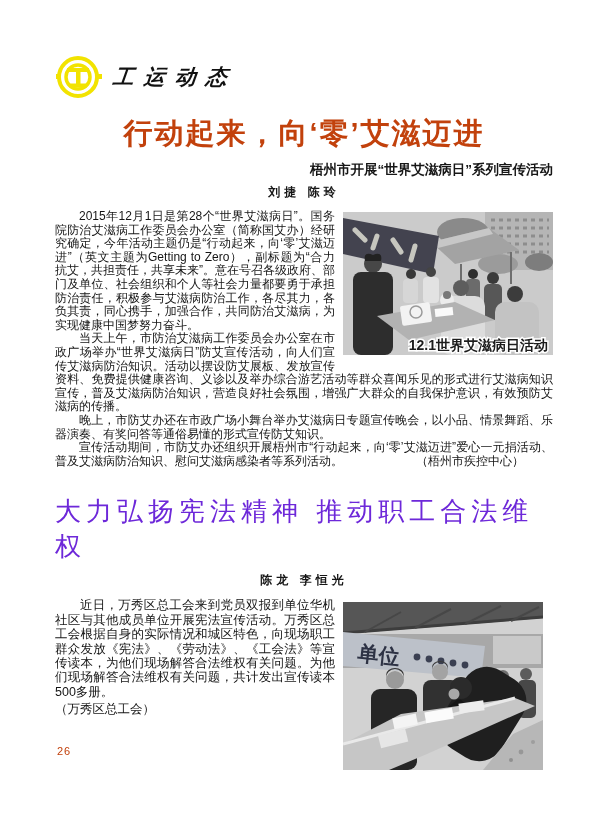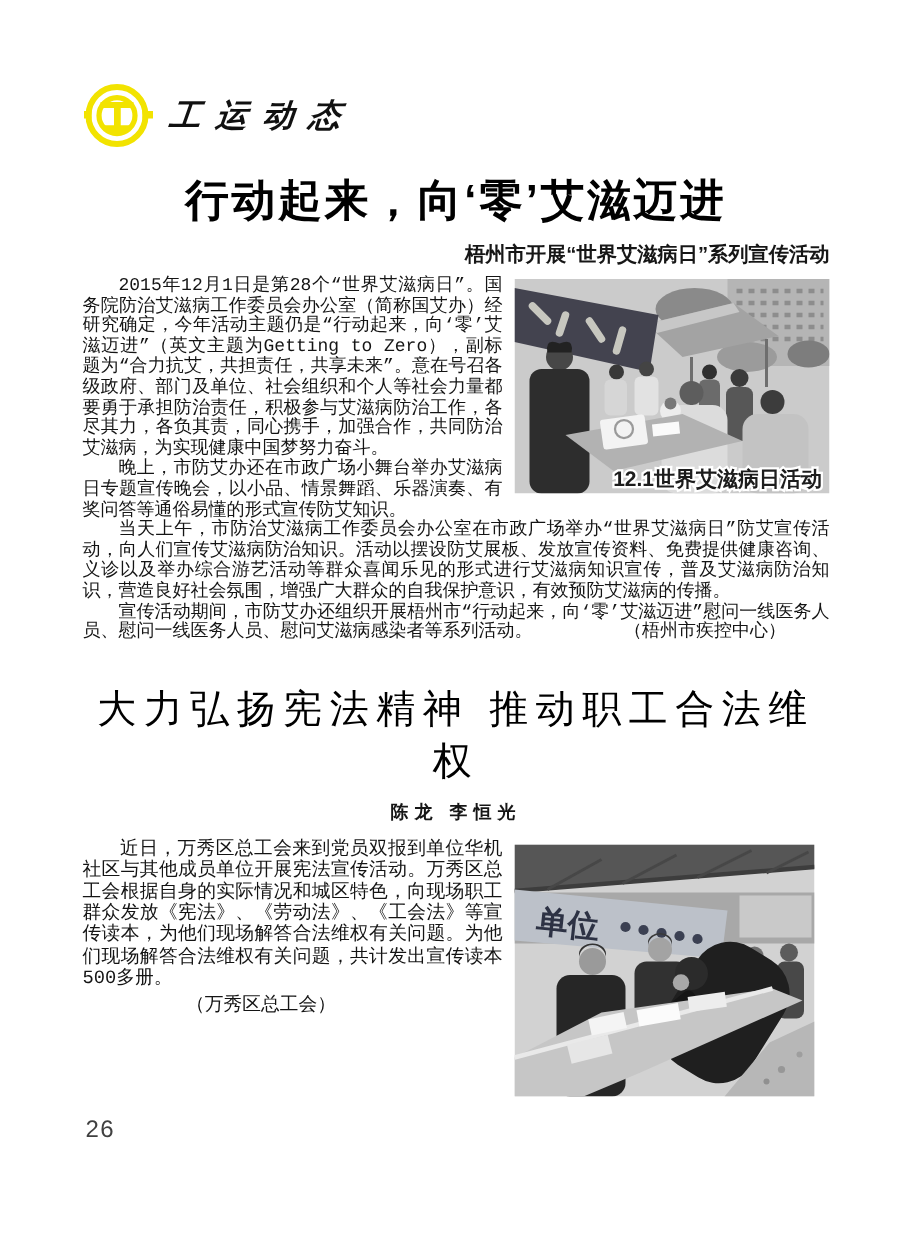--- a/index.html
+++ b/index.html
@@ -18,39 +18,39 @@
   .logo{width:48px;height:44px;flex:0 0 auto;}
   .mag-title{
     font-size:21px;font-weight:bold;font-style:italic;
     letter-spacing:10px;margin-left:10px;transform:skewX(-6deg);
     color:#111;white-space:nowrap;
   }
 
   
   .a1-title{
     text-align:center;font-size:29px;font-weight:900;letter-spacing:2px;
-    color:#000000;margin:14px 0 7px 0;
+    color:#c2410c;margin:14px 0 7px 0;
   }
   .a-sub{text-align:right;font-size:13.5px;font-weight:bold;color:#161616;margin:0 0 5px 0;}
   .a-authors{text-align:center;font-size:12px;font-weight:bold;letter-spacing:4px;color:#161616;margin:0 0 9px 0;}
   .a-body{font-size:12px;line-height:13.6px;text-align:justify;color:#141414;}
-  .a-body p{margin:0;text-indent:2em;font-family:Liberation Mono, monospace;}
+  .a-body p{margin:0;text-indent:2em;}
   .photo1{float:right;width:210px;height:143px;margin:2px 0 6px 8px;}
   .photo2{float:right;width:200px;height:168px;margin:4px 10px 6px 8px;}
   .photo1 svg,.photo2 svg{display:block;width:100%;height:100%;}
   .attr-inline{float:right;margin-right:29px;text-indent:0;font-weight:normal;}
   .a2-wrap{margin-top:26px;}
   .a2-title{
-    text-align:center;font-size:26px;font-weight:500;letter-spacing:5px;
-    font-family:"DejaVu Serif",serif;color:#000000;margin:0 0 8px 0;
+    font-size:26px;font-weight:500;letter-spacing:5px;
+    font-family:"DejaVu Serif",serif;color:#6d28d9;margin:0 0 8px 0;
   }
   .a2-body{font-size:12.5px;line-height:14.4px;}
-  .attr-block{text-align:center;margin:3px 260px 0 0 !important;text-indent:0 !important;}
-
-  .page-number{position:absolute;left:57px;top:745px;font-size:16px;color:#404040;letter-spacing:1px;}
+  .attr-block{text-align:left;margin:3px 260px 0 0 !important;text-indent:0 !important;}
+
+  .page-number{position:absolute;left:57px;top:745px;font-size:11px;color:#c2410c;letter-spacing:1px;}
   .clearfix::after{content:"";display:block;clear:both;}
 </style>
 </head>
 <body>
 
 <div class="page">
   <div class="content">
 
     <div class="masthead">
       <span class="logo">
@@ -63,20 +63,21 @@
           <rect x="40" y="19" width="7" height="5" fill="#f2e300"></rect>
           <rect x="1" y="19" width="5" height="5" fill="#f2e300"></rect>
         </svg>
       </span>
       <span class="mag-title">工运动态</span>
     </div>
 
     <div>
       <div class="a1-title">行动起来，向‘零’艾滋迈进</div>
       <div class="a-sub">梧州市开展“世界艾滋病日”系列宣传活动</div>
+      <div class="a-authors">刘捷 陈玲</div>
 
       <div class="a-body clearfix">
         <div class="photo1">
           <svg viewBox="0 0 210 143">
             <rect x="0" y="0" width="210" height="143" fill="#cbcbcb"></rect>
 
             <rect x="142" y="0" width="68" height="58" fill="#b5b5b5"></rect>
             <g stroke="#8d8d8d" stroke-width="3">
               <line x1="148" y1="8" x2="206" y2="8" stroke-dasharray="4 4"></line>
               <line x1="148" y1="16" x2="206" y2="16" stroke-dasharray="4 4"></line>
@@ -125,23 +126,23 @@
 
             <polygon points="34,104 112,90 152,108 66,128" fill="#b2b2b2"></polygon>
             <rect x="58" y="92" width="30" height="20" rx="2" fill="#f3f3f3" transform="rotate(-8 73 102)"></rect>
             <circle cx="73" cy="100" r="6" fill="none" stroke="#9a9a9a" stroke-width="1.5"></circle>
             <rect x="92" y="96" width="18" height="8" fill="#fafafa" transform="rotate(-6 101 100)"></rect>
 
             <text x="205" y="138" text-anchor="end" font-size="14" font-weight="bold" font-family="Liberation Sans, sans-serif" fill="#1c1c1c" stroke="#ffffff" stroke-width="3" paint-order="stroke">12.1世界艾滋病日活动</text>
           </svg>
         </div>
         <p>2015年12月1日是第28个“世界艾滋病日”。国务院防治艾滋病工作委员会办公室（简称国艾办）经研究确定，今年活动主题仍是“行动起来，向‘零’艾滋迈进”（英文主题为Getting to Zero），副标题为“合力抗艾，共担责任，共享未来”。意在号召各级政府、部门及单位、社会组织和个人等社会力量都要勇于承担防治责任，积极参与艾滋病防治工作，各尽其力，各负其责，同心携手，加强合作，共同防治艾滋病，为实现健康中国梦努力奋斗。</p>
+        <p>当天上午，市防治艾滋病工作委员会办公室在市政广场举办“世界艾滋病日”防艾宣传活动，向人们宣传艾滋病防治知识。活动以摆设防艾展板、发放宣传资料、免费提供健康咨询、义诊以及举办综合游艺活动等群众喜闻乐见的形式进行艾滋病知识宣传，普及艾滋病防治知识，营造良好社会氛围，增强广大群众的自我保护意识，有效预防艾滋病的传播。</p>
         <p>晚上，市防艾办还在市政广场小舞台举办艾滋病日专题宣传晚会，以小品、情景舞蹈、乐器演奏、有奖问答等通俗易懂的形式宣传防艾知识。</p>
-        <p>当天上午，市防治艾滋病工作委员会办公室在市政广场举办“世界艾滋病日”防艾宣传活动，向人们宣传艾滋病防治知识。活动以摆设防艾展板、发放宣传资料、免费提供健康咨询、义诊以及举办综合游艺活动等群众喜闻乐见的形式进行艾滋病知识宣传，普及艾滋病防治知识，营造良好社会氛围，增强广大群众的自我保护意识，有效预防艾滋病的传播。</p>
-        <p><span>宣传活动期间，市防艾办还组织开展梧州市“行动起来，向‘零’艾滋迈进”慰问一线医务人员、慰问一线医务人员、慰问艾滋病感染者等系列活动。</span><span class="attr-inline">（梧州市疾控中心）</span></p>
+        <p><span>宣传活动期间，市防艾办还组织开展梧州市“行动起来，向‘零’艾滋迈进”爱心一元捐活动、普及艾滋病防治知识、慰问艾滋病感染者等系列活动。</span><span class="attr-inline">（梧州市疾控中心）</span></p>
       </div>
     </div>
 
     <div class="a2-wrap">
       <div class="a2-title">大力弘扬宪法精神  推动职工合法维权</div>
       <div class="a-authors">陈龙 李恒光</div>
 
       <div class="a-body a2-body clearfix">
         <div class="photo2">
           <svg viewBox="0 0 200 168">

